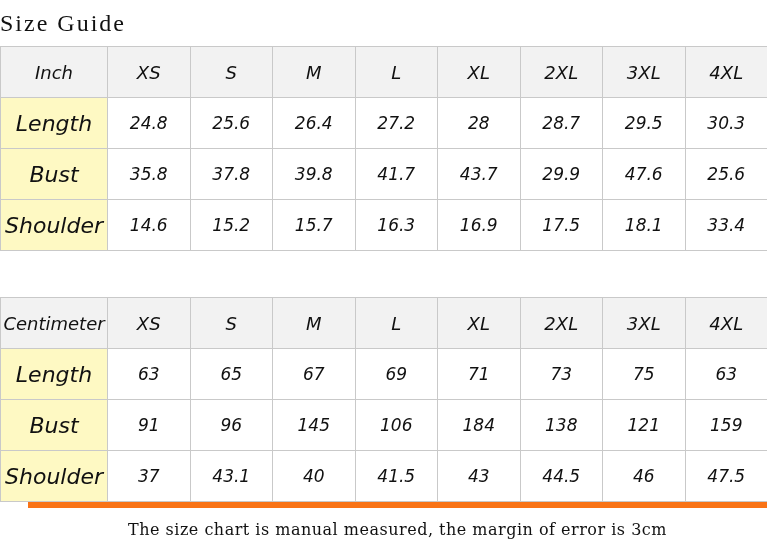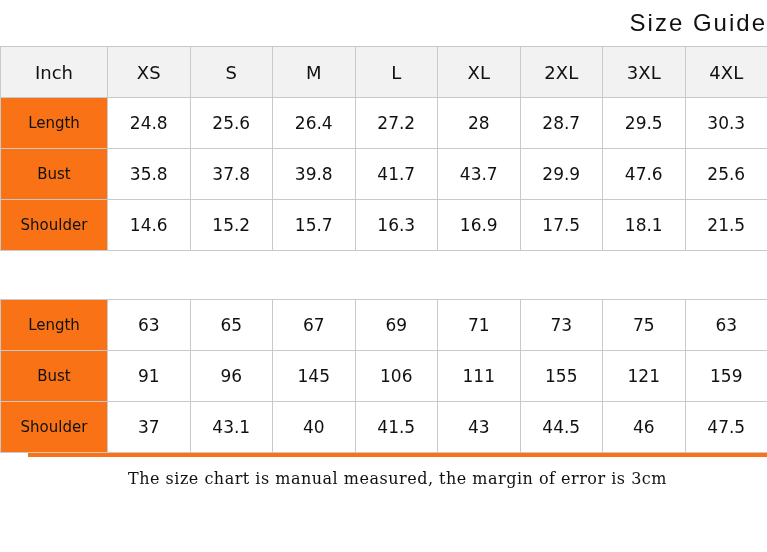--- a/index.html
+++ b/index.html
@@ -18,65 +18,66 @@
     width: 767px;
     height: 552px;
     position: relative;
     box-sizing: border-box;
     display: flex;
     flex-direction: column;
   }
   .title {
     height: 46px;
     line-height: 46px;
-    text-align: right;
-    font-family: Liberation Sans, sans-serif;
+    text-align: left;
+    font-family: Liberation Serif, serif;
     font-size: 24px;
     letter-spacing: 2px;
     color: #111111;
   }
   table.sizetable {
     width: 767px;
     border-collapse: collapse;
     table-layout: fixed;
+    font-style: italic;
   }
   table.sizetable td {
     border: 1px solid #c9c9c9;
     height: 50px;
     text-align: center;
     vertical-align: middle;
     font-family: "DejaVu Sans", sans-serif;
     font-size: 17px;
     color: #111111;
     padding: 0;
   }
   table.sizetable td.head {
     background: #f2f2f2;
     font-size: 18px;
   }
   table.sizetable td.rowlabel {
-    background: #f97316;
-    font-size: 15px;
+    background: #fef9c3;
+    font-size: 22px;
   }
   col.c0 { width: 107px; }
   col.cx { width: 82.5px; }
   .gap {
     height: 48px;
     width: 767px;
     background: #ffffff;
   }
   .footer {
     height: 44px;
     line-height: 44px;
     text-align: center;
     font-family: "DejaVu Serif", serif;
     font-size: 16px;
     letter-spacing: 0.5px;
     color: #111111;
-    border-top: 4px solid #f97316;
+    border-top: 6px solid #f97316;
     margin-left: 28px;
   }
   .tablewrap {
     width: 767px;
   }
 </style>
 </head>
 <body>
 
 <div class="sheet">
@@ -132,21 +133,21 @@
         </tr>
         <tr>
           <td class="rowlabel">Shoulder</td>
           <td>14.6</td>
           <td>15.2</td>
           <td>15.7</td>
           <td>16.3</td>
           <td>16.9</td>
           <td>17.5</td>
           <td>18.1</td>
-          <td>21.5</td>
+          <td>33.4</td>
         </tr>
       </tbody>
     </table>
   </div>
 
   <div class="gap"></div>
 
   <div class="tablewrap">
     <table class="sizetable">
       <colgroup>
@@ -154,39 +155,50 @@
           <col class="cx">
           <col class="cx">
           <col class="cx">
           <col class="cx">
         <col class="cx">
           <col class="cx">
           <col class="cx">
           <col class="cx">
       </colgroup>
       <tbody>
+        <tr>
+          <td class="head">Centimeter</td>
+          <td class="head">XS</td>
+          <td class="head">S</td>
+          <td class="head">M</td>
+          <td class="head">L</td>
+          <td class="head">XL</td>
+          <td class="head">2XL</td>
+          <td class="head">3XL</td>
+          <td class="head">4XL</td>
+        </tr>
         <tr>
           <td class="rowlabel">Length</td>
           <td>63</td>
           <td>65</td>
           <td>67</td>
           <td>69</td>
           <td>71</td>
           <td>73</td>
           <td>75</td>
           <td>63</td>
         </tr>
         <tr>
           <td class="rowlabel">Bust</td>
           <td>91</td>
           <td>96</td>
           <td>145</td>
           <td>106</td>
-          <td>111</td>
-          <td>155</td>
+          <td>184</td>
+          <td>138</td>
           <td>121</td>
           <td>159</td>
         </tr>
         <tr>
           <td class="rowlabel">Shoulder</td>
           <td>37</td>
           <td>43.1</td>
           <td>40</td>
           <td>41.5</td>
           <td>43</td>

